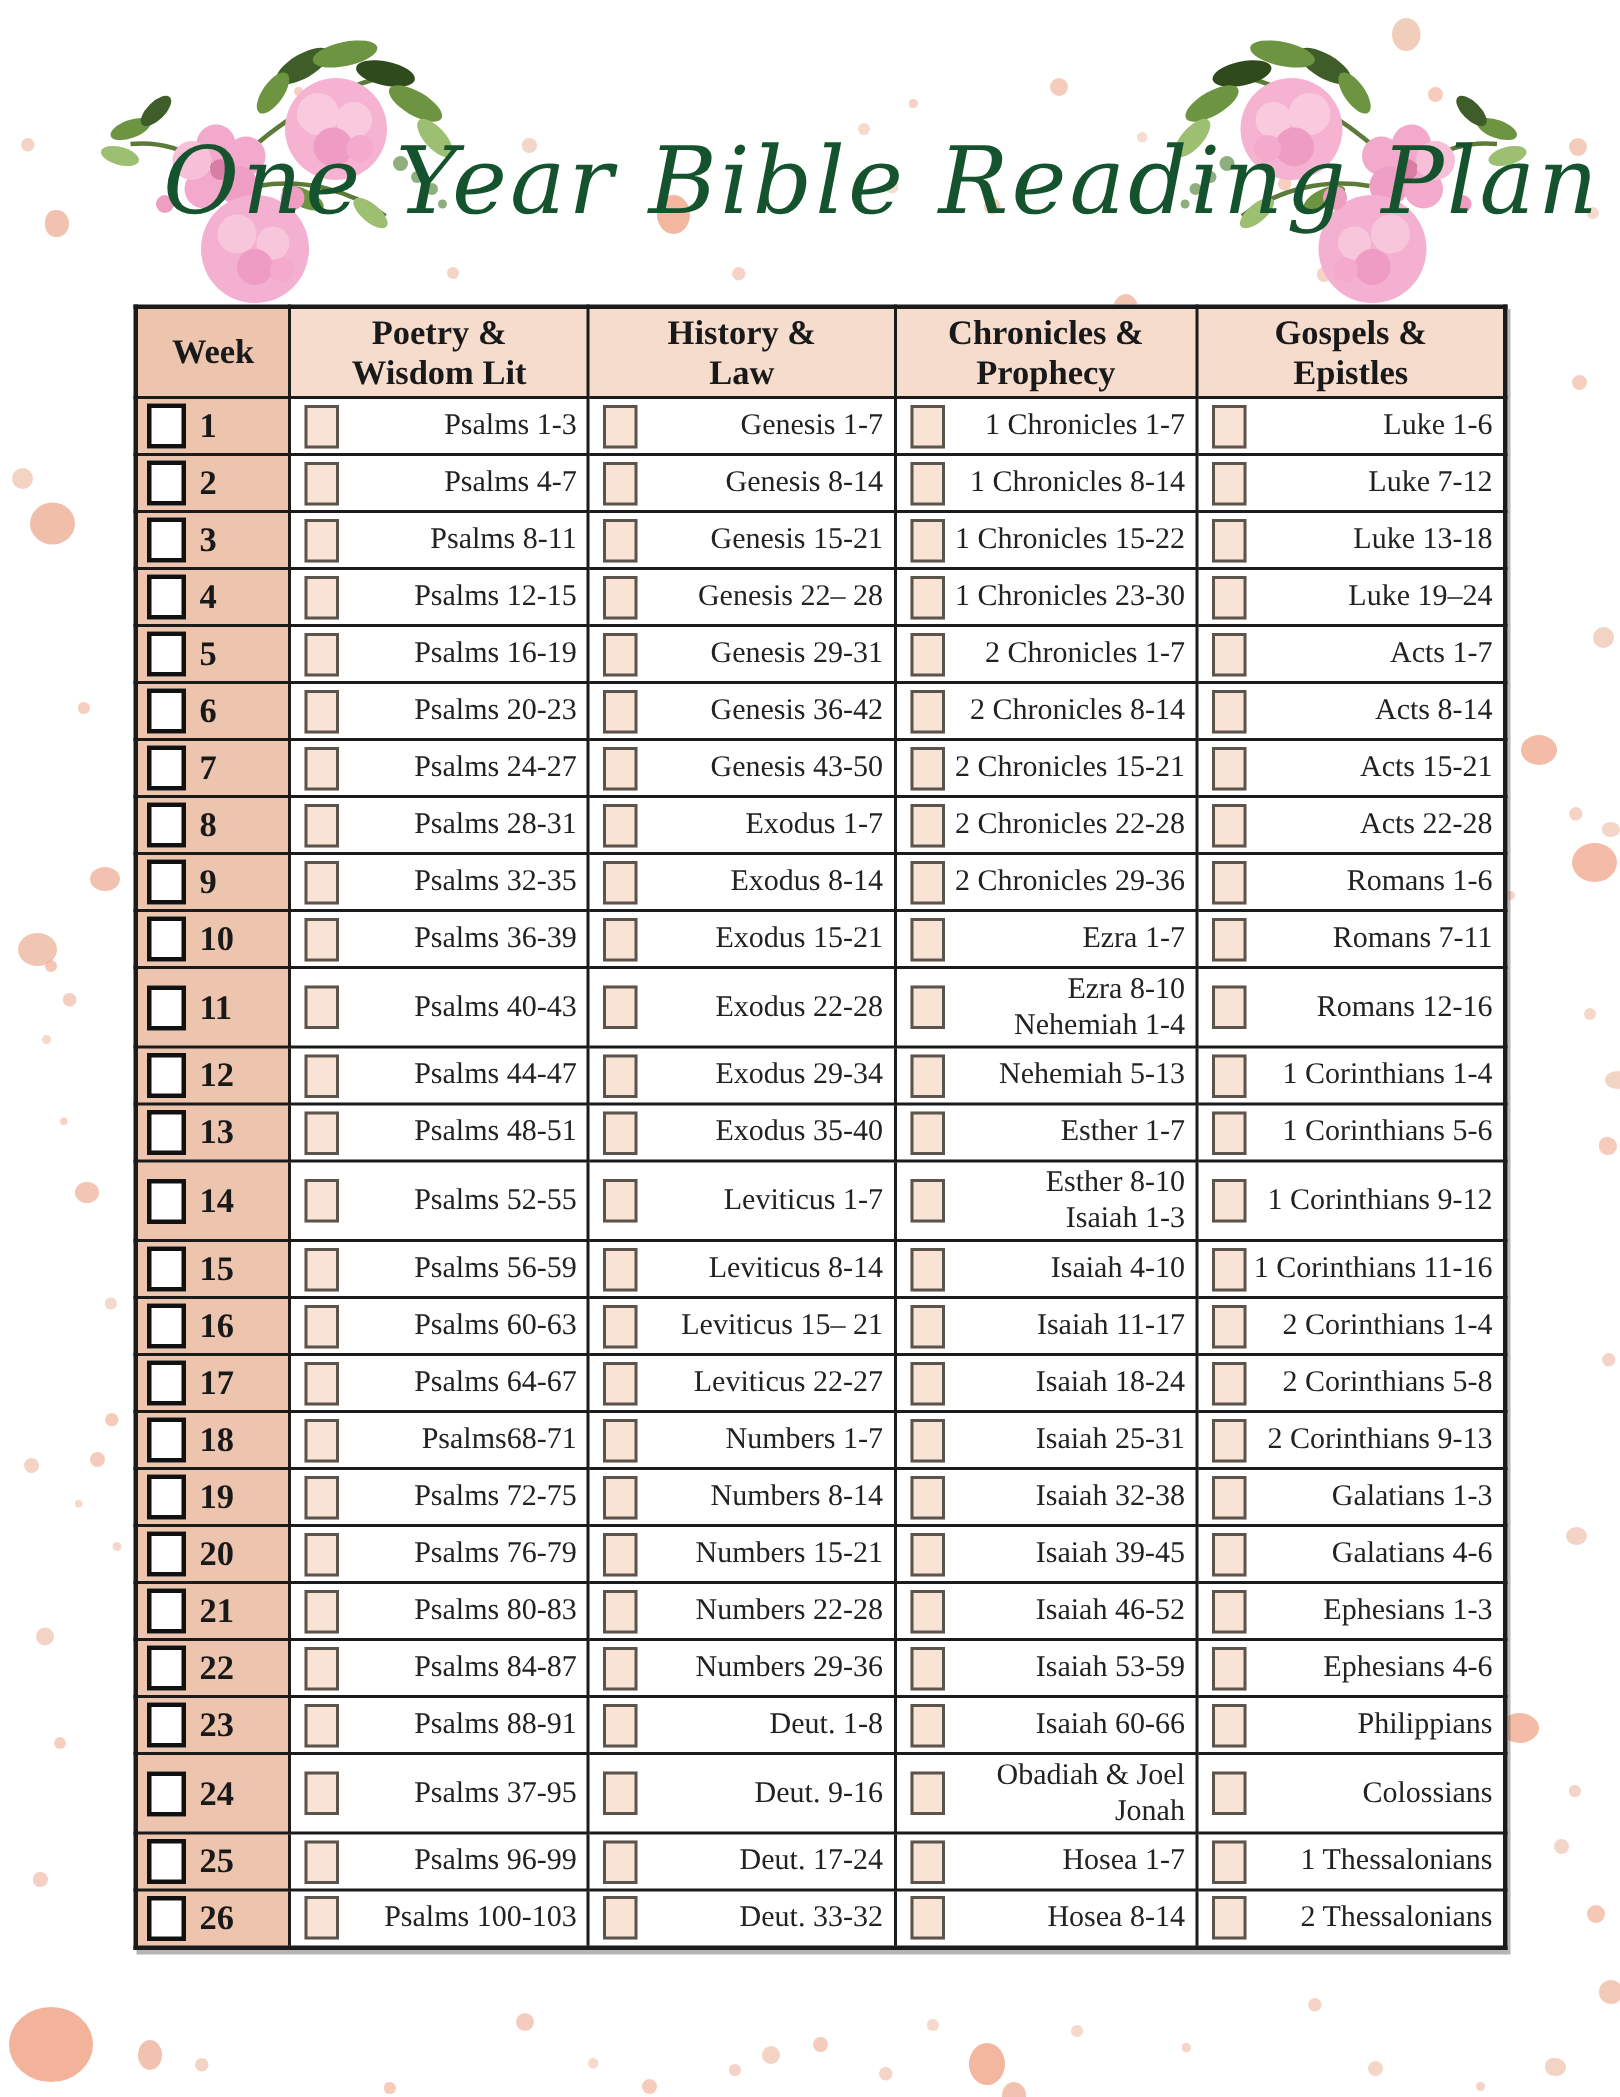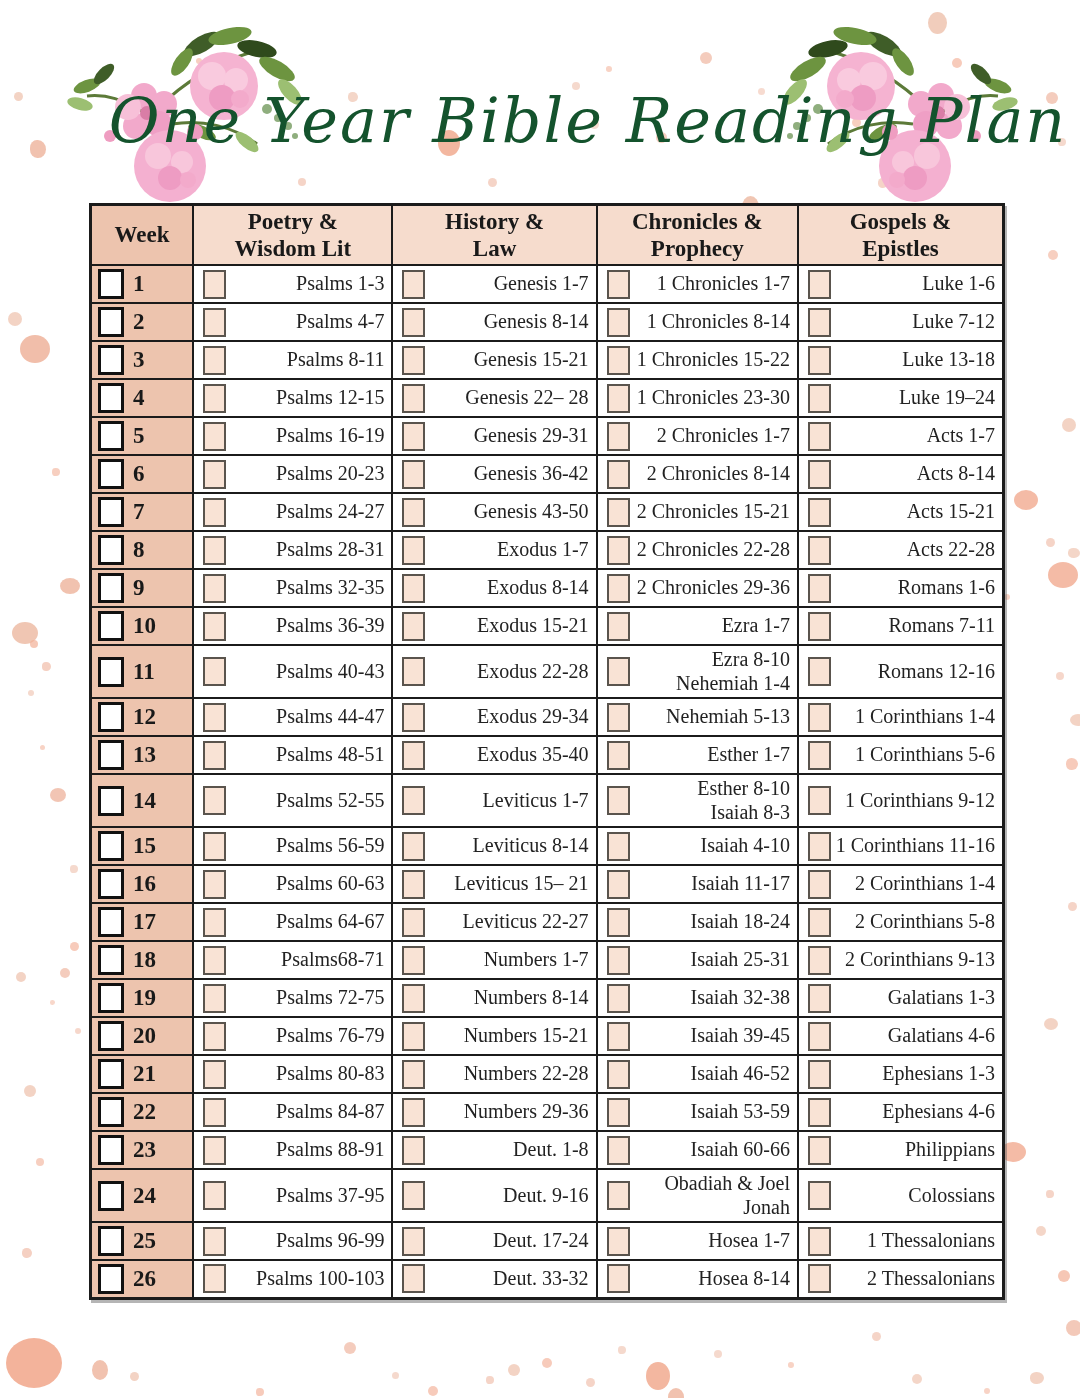--- a/index.html
+++ b/index.html
@@ -717,21 +717,21 @@
         <td>
           <div class="cell-wrap">
             <span class="cb cb-peach"></span>
             <span class="reading-text">Leviticus 1-7</span>
           </div>
         </td>
         <td>
           <div class="cell-wrap">
             <span class="cb cb-peach"></span>
             <span class="reading-text">Esther 8-10
-Isaiah 8-3</span>
+Isaiah 1-3</span>
           </div>
         </td>
         <td>
           <div class="cell-wrap">
             <span class="cb cb-peach"></span>
             <span class="reading-text">1 Corinthians 9-12</span>
           </div>
         </td>
       </tr>
       <tr class="plan-row">

